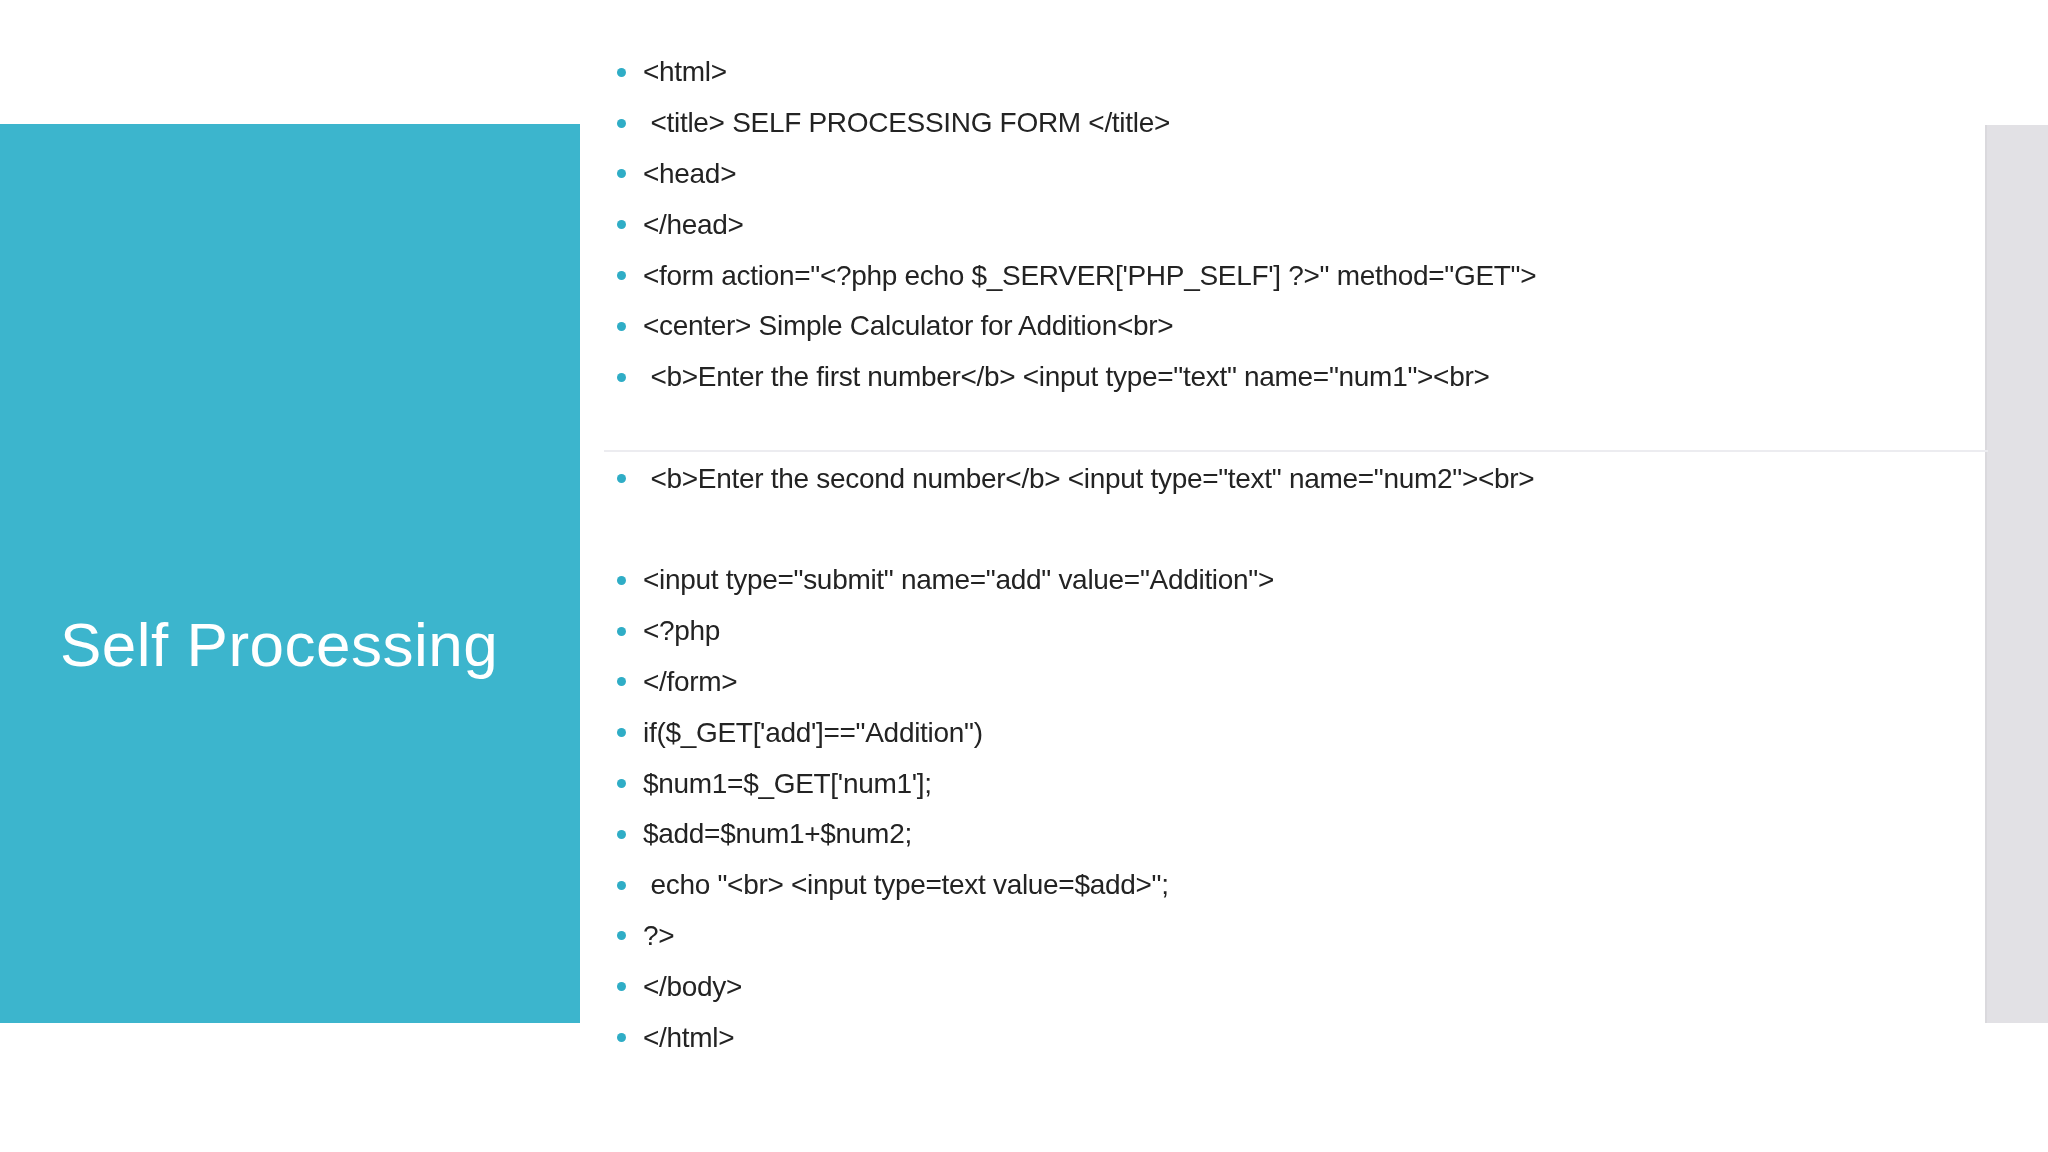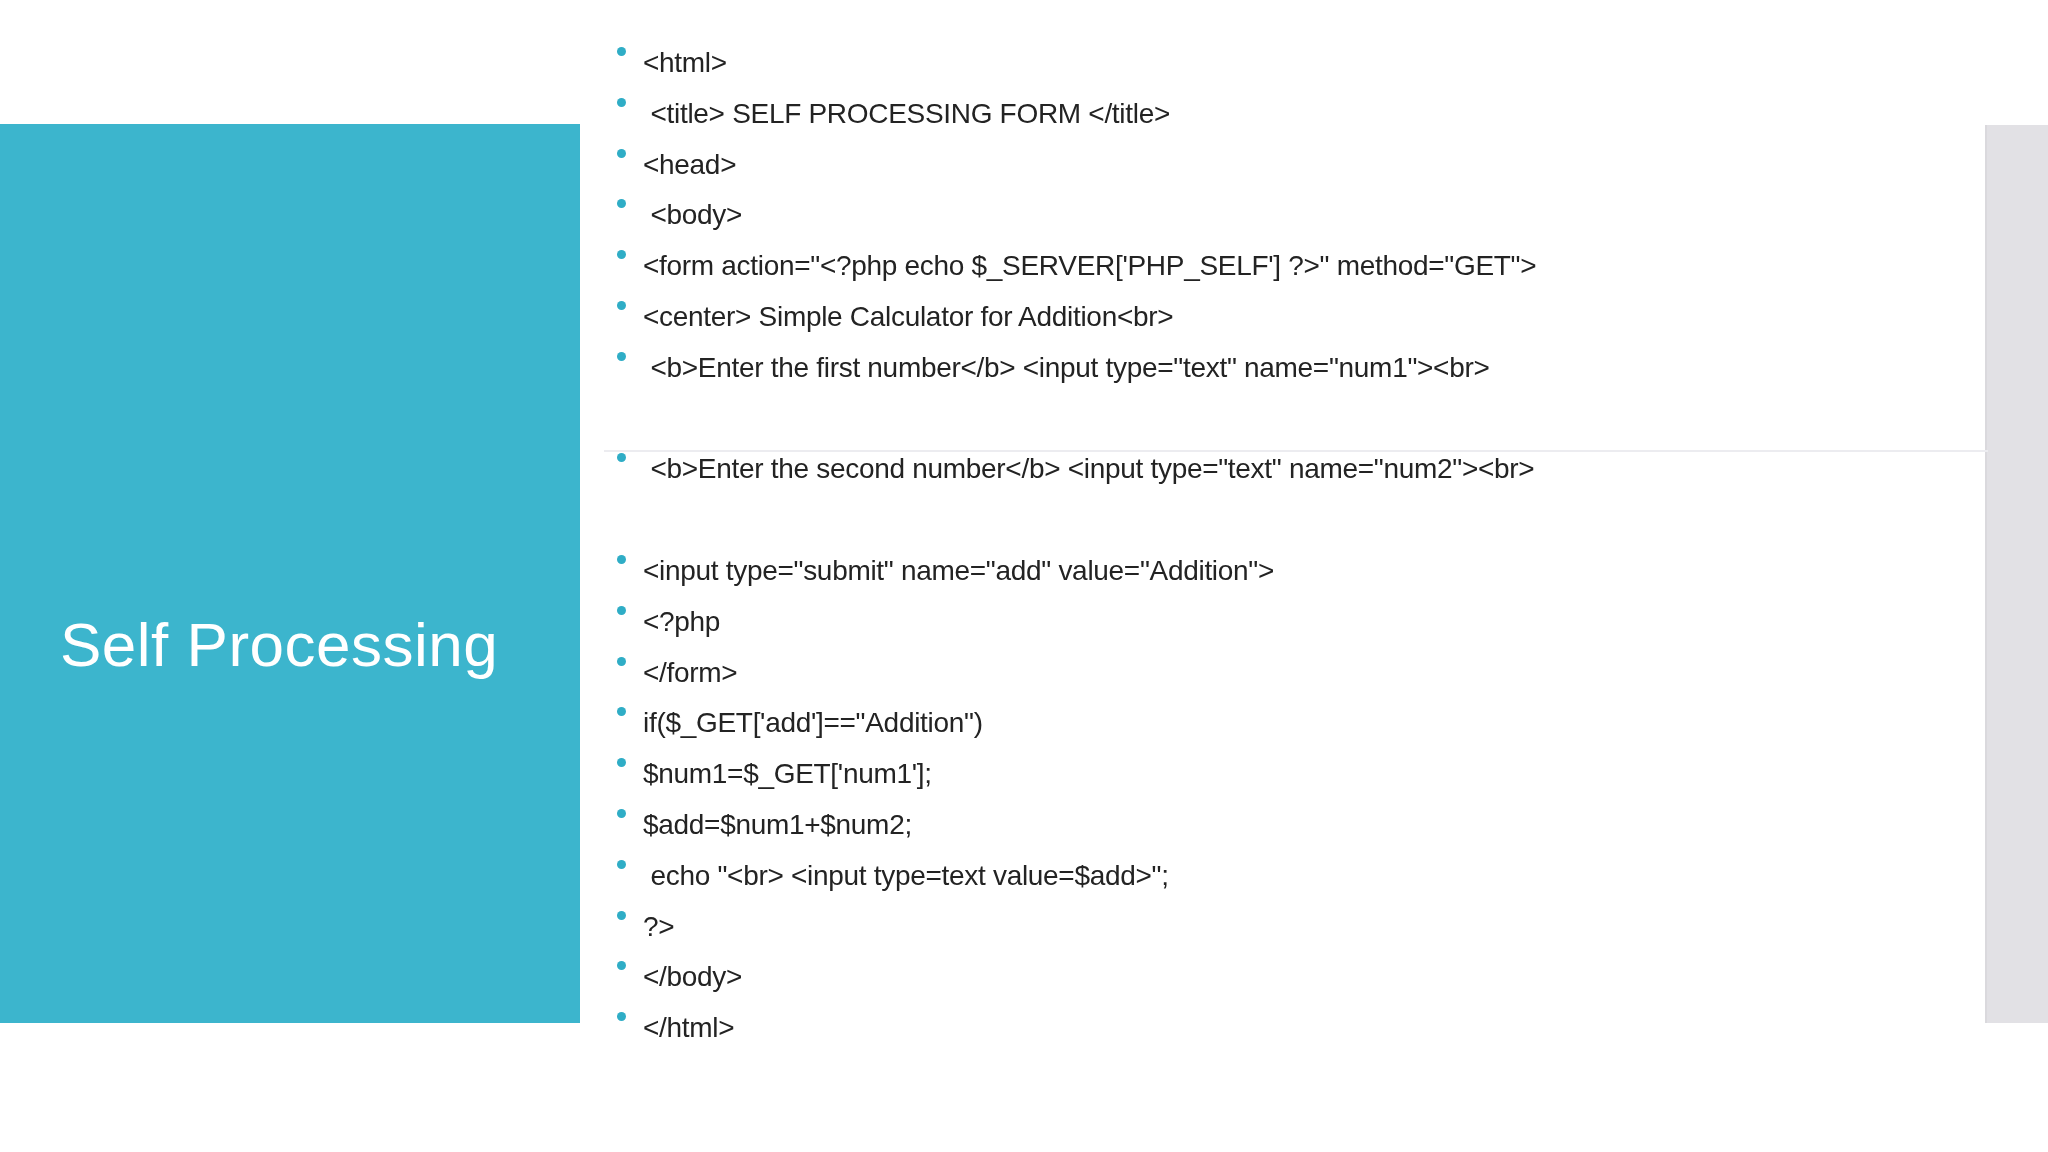--- a/index.html
+++ b/index.html
@@ -39,21 +39,21 @@
   }
   .divider-line{
     position:absolute;left:604px;top:450px;width:1384px;height:2px;
     background:var(--divider);
   }
   .code-list{
     position:absolute;left:617px;top:47px;width:1380px;
   }
   .row{
     height:50.8px;
-    display:flex;align-items:flex-start;
+    display:flex;align-items:center;
   }
   .dot{
     width:9px;height:9px;border-radius:50%;
     background:var(--bullet);
     margin-right:17px;flex:none;
   }
   .code{
     font-size:28px;
     color:var(--text);
     letter-spacing:-0.3px;
@@ -83,21 +83,21 @@
     <div class="row">
         <span class="dot"></span>
         <span class="code"> &lt;title&gt; SELF PROCESSING FORM &lt;/title&gt;</span>
       </div>
     <div class="row">
         <span class="dot"></span>
         <span class="code">&lt;head&gt;</span>
       </div>
     <div class="row">
         <span class="dot"></span>
-        <span class="code"> &lt;body&gt;</span>
+        <span class="code">&lt;/head&gt;</span>
       </div>
     <div class="row">
         <span class="dot"></span>
         <span class="code">&lt;form action="&lt;?php echo $_SERVER['PHP_SELF'] ?&gt;" method="GET"&gt;</span>
       </div>
     <div class="row">
         <span class="dot"></span>
         <span class="code">&lt;center&gt; Simple Calculator for Addition&lt;br&gt;</span>
       </div>
     <div class="row">

